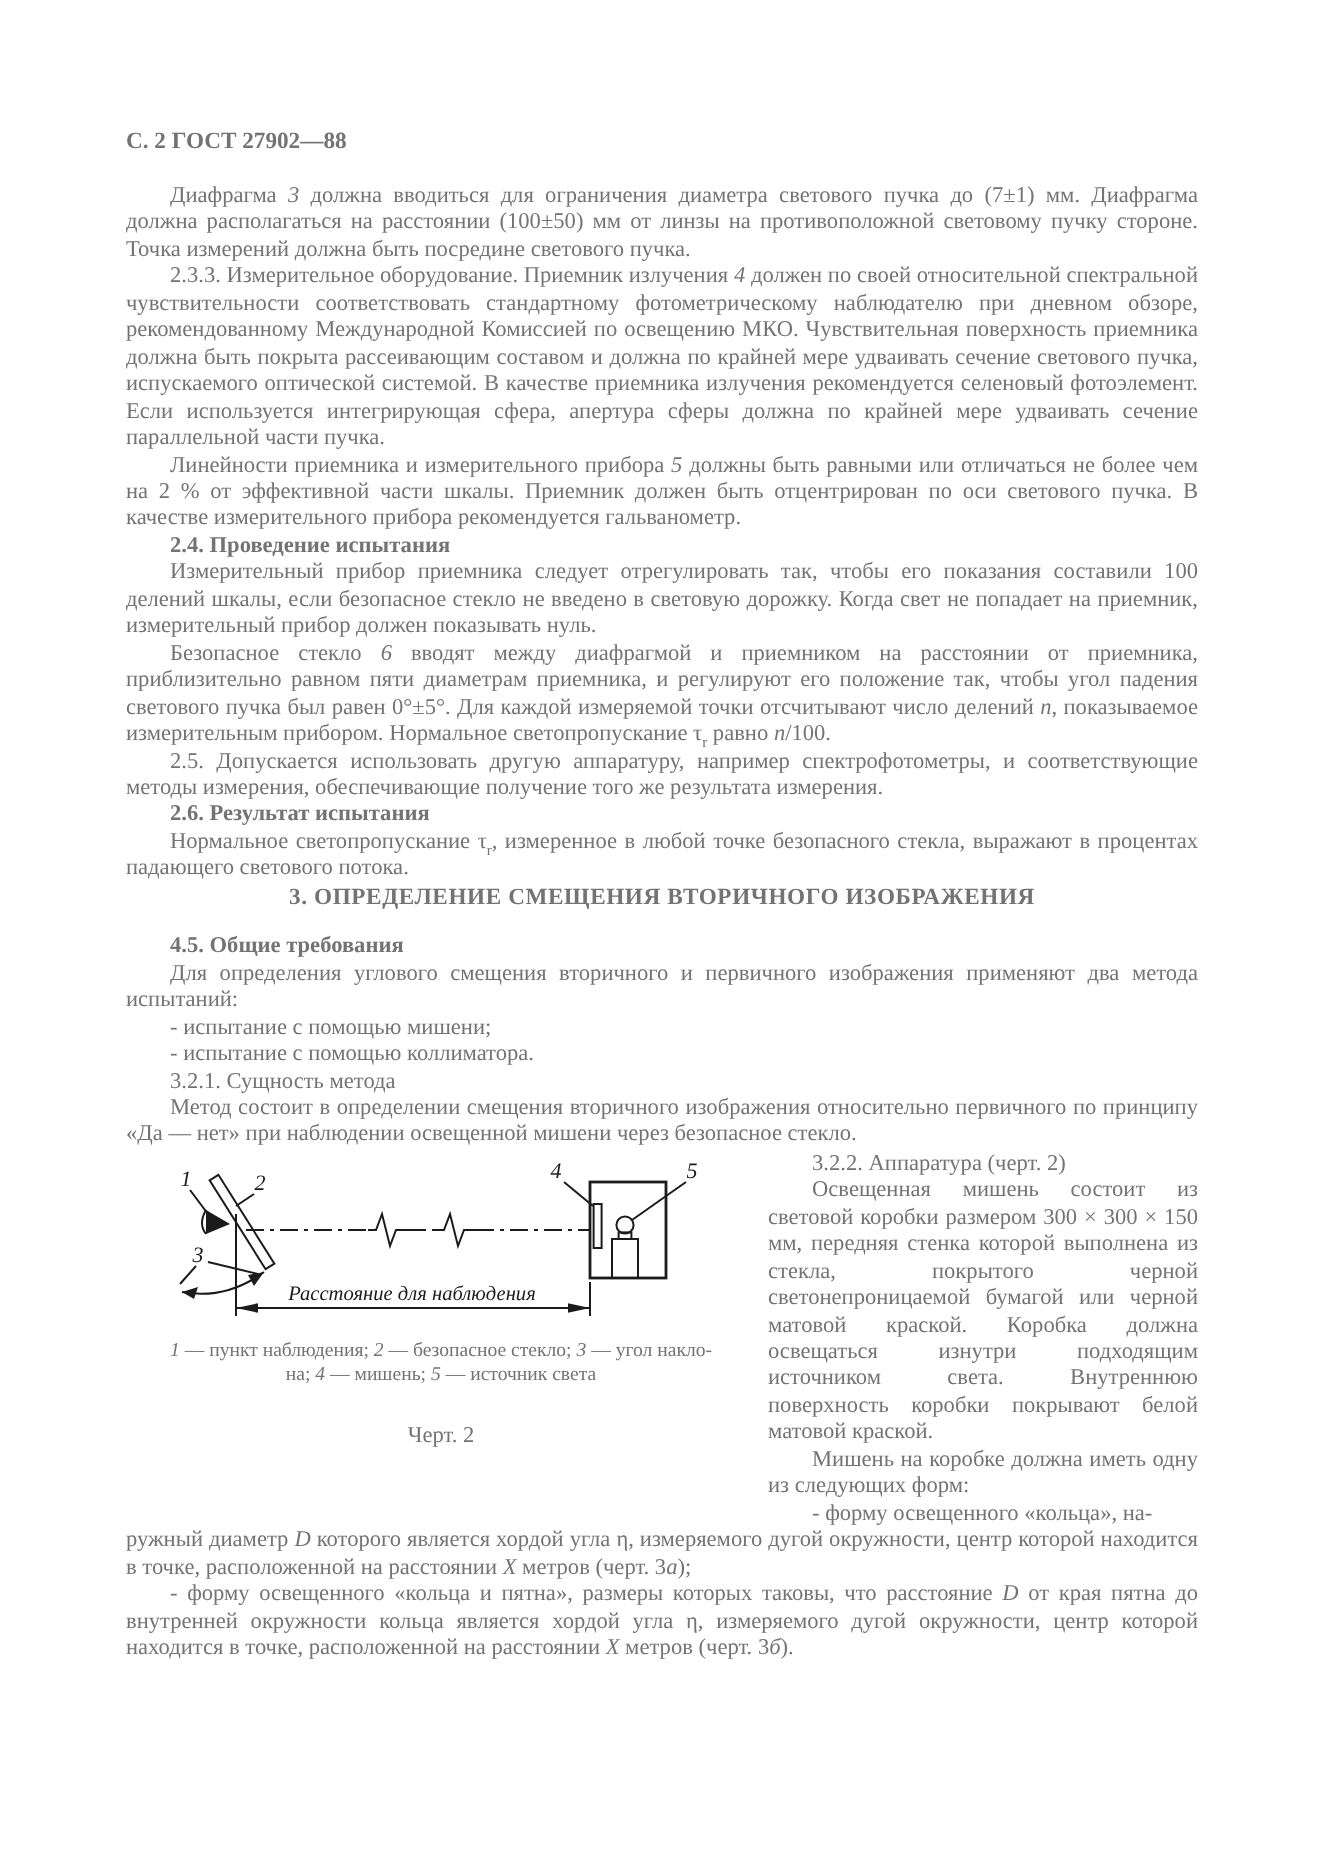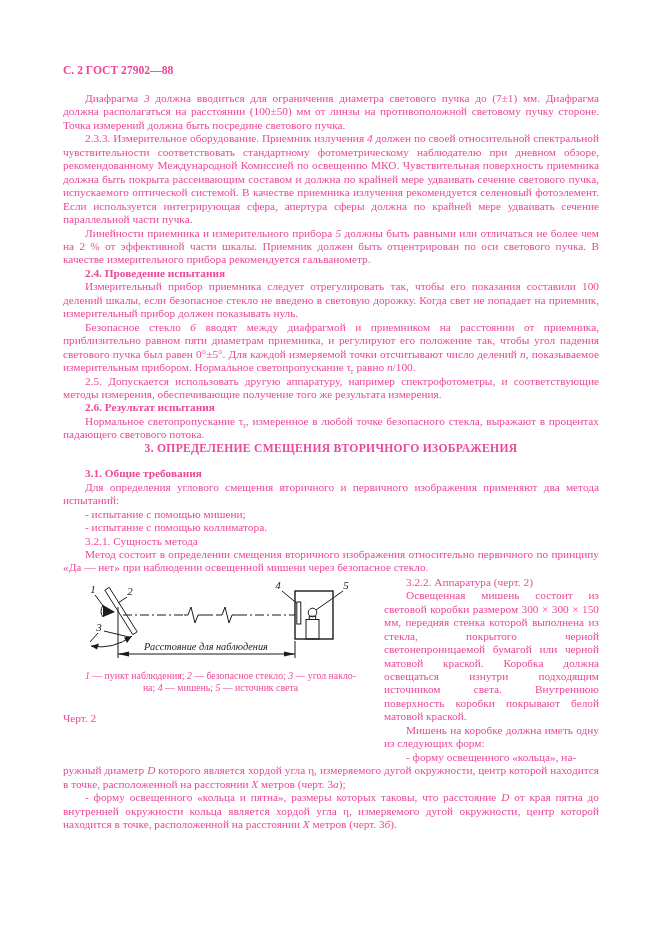--- a/index.html
+++ b/index.html
@@ -16,47 +16,47 @@
   .para.cont{text-indent:0;}
   .para.cap{font-size:9.8px;line-height:12.5px;text-align:center;text-indent:0;}
   .i{font-style:italic;}
   .sub{vertical-align:sub;font-size:7.5px;line-height:0;}
   .columns{display:flex;margin-top:1px;}
   .col-left{width:315px;flex:none;}
   .col-right{flex:1;margin-left:6px;}
   .figwrap{width:315px;}
   svg.fig{display:block;}
   .fig-caption{margin-top:6px;font-family:Liberation Serif, serif;}
-  .fig-num{font-size:11.3px;margin-top:17px;}
+  .fig-num{text-align:center;font-size:11.3px;margin-top:17px;}
   .fig-line{stroke:#1b1b1b;fill:none;stroke-width:1;}
   .fig-thick{stroke:#1b1b1b;fill:none;stroke-width:1.4;}
   .fig-fill{fill:#1b1b1b;stroke:none;}
   .fig-text{font-family:"Liberation Serif",serif;font-style:italic;font-size:11px;fill:#1b1b1b;}
   .fig-dim{font-family:"Liberation Serif",serif;font-style:italic;font-size:10.3px;fill:#1b1b1b;}
 </style>
 </head>
 <body>
 
-<div class="page" style="background: rgb(255, 255, 255); color: #ec4899;">
+<div class="page" style="background: rgb(255, 255, 255); color: #737373;">
   <div class="content">
 
     <p class="header">С. 2 ГОСТ 27902—88</p>
 
     <div id="top">
         <p class="para "><span>Диафрагма </span><span class="i">3</span><span> должна вводиться для ограничения диаметра светового пучка до (7±1) мм. Диафрагма должна располагаться на расстоянии (100±50) мм от линзы на противоположной световому пучку стороне. Точка измерений должна быть посредине светового пучка.</span></p>
         <p class="para "><span>2.3.3. Измерительное оборудование. Приемник излучения </span><span class="i">4</span><span> должен по своей относительной спектральной чувствительности соответствовать стандартному фотометрическому наблюдателю при дневном обзоре, рекомендованному Международной Комиссией по освещению МКО. Чувствительная поверхность приемника должна быть покрыта рассеивающим составом и должна по крайней мере удваивать сечение светового пучка, испускаемого оптической системой. В качестве приемника излучения рекомендуется селеновый фотоэлемент. Если используется интегрирующая сфера, апертура сферы должна по крайней мере удваивать сечение параллельной части пучка.</span></p>
         <p class="para "><span>Линейности приемника и измерительного прибора </span><span class="i">5</span><span> должны быть равными или отличаться не более чем на 2 % от эффективной части шкалы. Приемник должен быть отцентрирован по оси светового пучка. В качестве измерительного прибора рекомендуется гальванометр.</span></p>
         <p class="para h"><span>2.4. Проведение испытания</span></p>
         <p class="para "><span>Измерительный прибор приемника следует отрегулировать так, чтобы его показания составили 100 делений шкалы, если безопасное стекло не введено в световую дорожку. Когда свет не попадает на приемник, измерительный прибор должен показывать нуль.</span></p>
         <p class="para "><span>Безопасное стекло </span><span class="i">6</span><span> вводят между диафрагмой и приемником на расстоянии от приемника, приблизительно равном пяти диаметрам приемника, и регулируют его положение так, чтобы угол падения светового пучка был равен 0°±5°. Для каждой измеряемой точки отсчитывают число делений </span><span class="i">n</span><span>, показываемое измерительным прибором. Нормальное светопропускание τ</span><span class="sub">r</span><span> равно </span><span class="i">n</span><span>/100.</span></p>
         <p class="para "><span>2.5. Допускается использовать другую аппаратуру, например спектрофотометры, и соответствующие методы измерения, обеспечивающие получение того же результата измерения.</span></p>
         <p class="para h"><span>2.6. Результат испытания</span></p>
         <p class="para "><span>Нормальное светопропускание τ</span><span class="sub">r</span><span>, измеренное в любой точке безопасного стекла, выражают в процентах падающего светового потока.</span></p>
         <p class="para title"><span>3. ОПРЕДЕЛЕНИЕ СМЕЩЕНИЯ ВТОРИЧНОГО ИЗОБРАЖЕНИЯ</span></p>
-        <p class="para h"><span>3.1. Общие требования</span></p>
+        <p class="para h"><span>4.5. Общие требования</span></p>
         <p class="para "><span>Для определения углового смещения вторичного и первичного изображения применяют два метода испытаний:</span></p>
         <p class="para "><span>- испытание с помощью мишени;</span></p>
         <p class="para "><span>- испытание с помощью коллиматора.</span></p>
         <p class="para "><span>3.2.1. Сущность метода</span></p>
         <p class="para "><span>Метод состоит в определении смещения вторичного изображения относительно первичного по принципу «Да — нет» при наблюдении освещенной мишени через безопасное стекло.</span></p>
       </div>
 
     <div class="columns">
       <div class="col-left figwrap">
 

